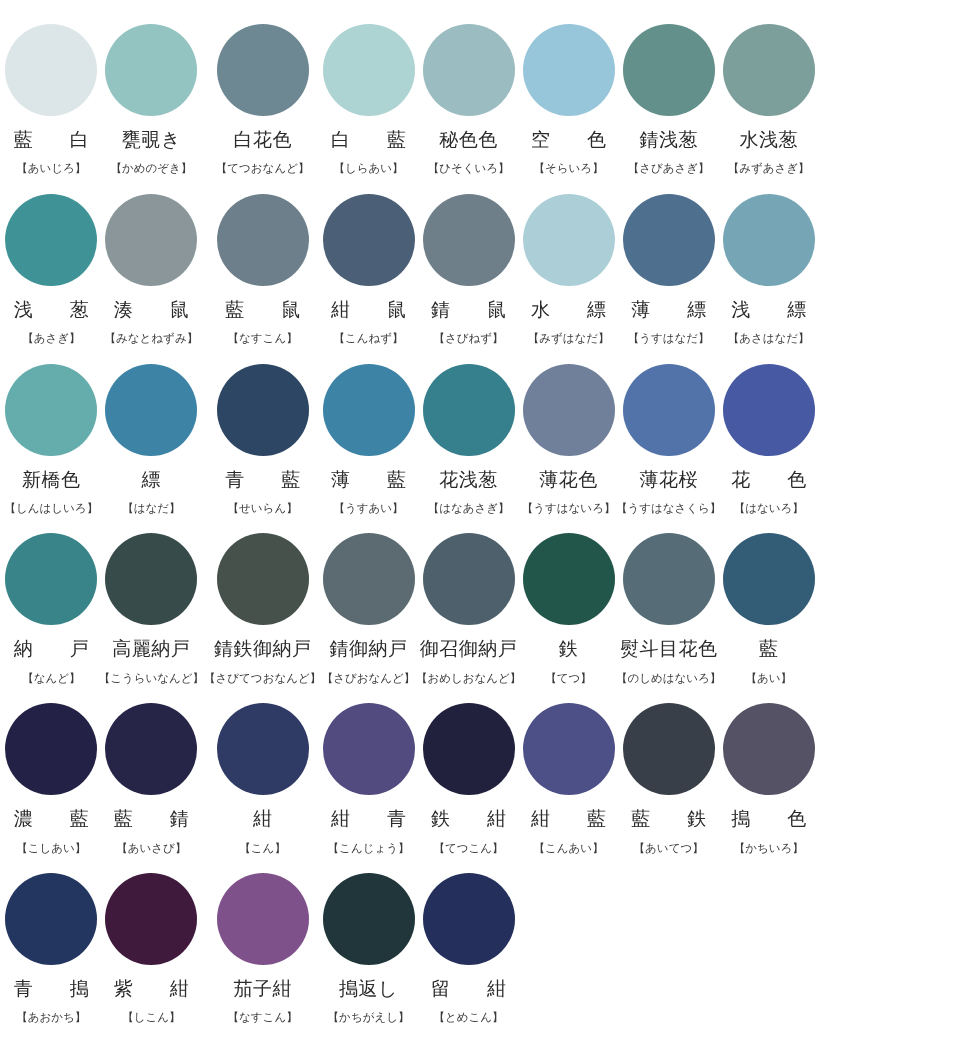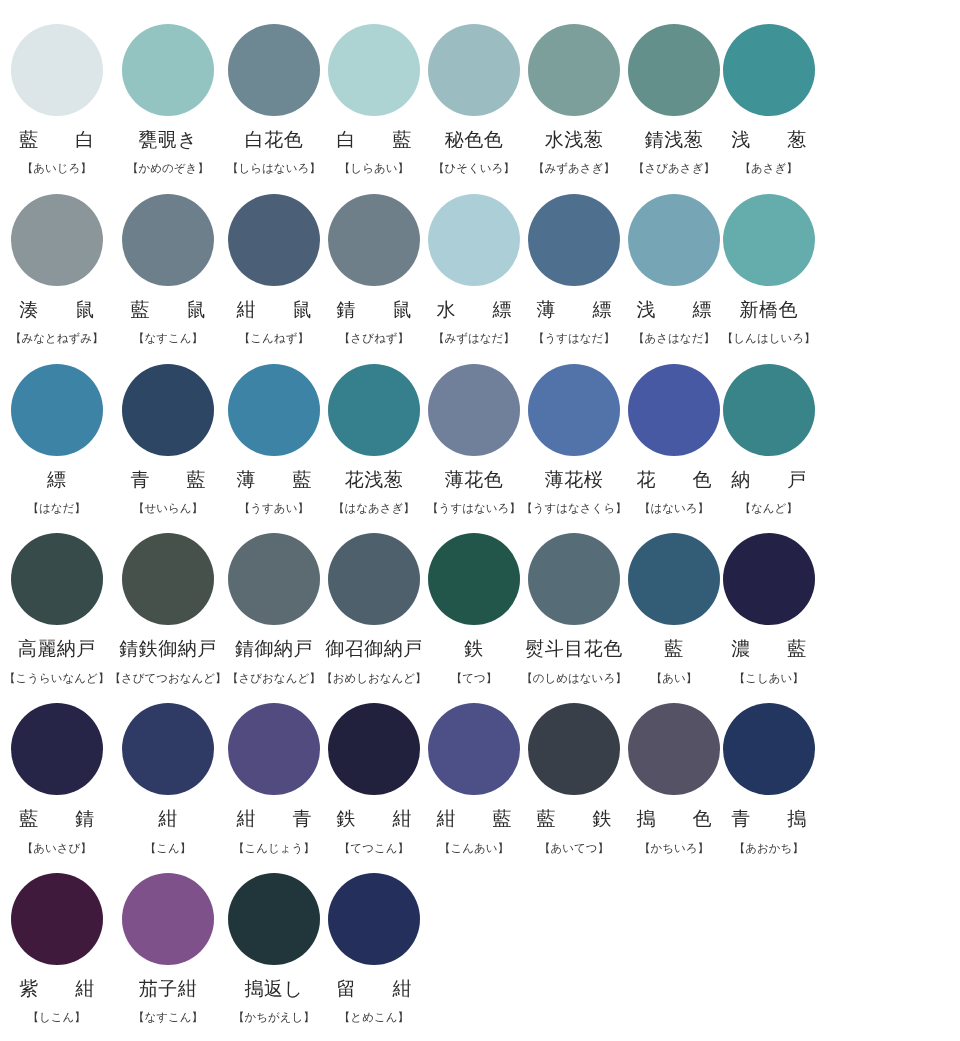--- a/index.html
+++ b/index.html
@@ -69,43 +69,48 @@
       <div class="swatch-kana">【あいじろ】</div>
     </div>
     <div class="swatch-cell">
       <div class="swatch-disc" style="background: rgb(147, 196, 193);"></div>
       <div class="swatch-kanji">甕覗き</div>
       <div class="swatch-kana">【かめのぞき】</div>
     </div>
     <div class="swatch-cell">
       <div class="swatch-disc" style="background: rgb(109, 135, 147);"></div>
       <div class="swatch-kanji">白花色</div>
-      <div class="swatch-kana">【しらはないろ】</div>
+      <div class="swatch-kana">【てつおなんど】</div>
     </div>
     <div class="swatch-cell">
       <div class="swatch-disc" style="background: rgb(174, 211, 211);"></div>
       <div class="swatch-kanji spaced">白　藍</div>
       <div class="swatch-kana">【しらあい】</div>
     </div>
     <div class="swatch-cell">
       <div class="swatch-disc" style="background: rgb(155, 188, 192);"></div>
       <div class="swatch-kanji">秘色色</div>
       <div class="swatch-kana">【ひそくいろ】</div>
     </div>
     <div class="swatch-cell">
+      <div class="swatch-disc" style="background: rgb(151, 198, 218);"></div>
+      <div class="swatch-kanji spaced">空　色</div>
+      <div class="swatch-kana">【そらいろ】</div>
+    </div>
+    <div class="swatch-cell">
+      <div class="swatch-disc" style="background: rgb(99, 144, 138);"></div>
+      <div class="swatch-kanji">錆浅葱</div>
+      <div class="swatch-kana">【さびあさぎ】</div>
+    </div>
+    <div class="swatch-cell">
       <div class="swatch-disc" style="background: rgb(125, 159, 155);"></div>
       <div class="swatch-kanji">水浅葱</div>
       <div class="swatch-kana">【みずあさぎ】</div>
     </div>
     <div class="swatch-cell">
-      <div class="swatch-disc" style="background: rgb(99, 144, 138);"></div>
-      <div class="swatch-kanji">錆浅葱</div>
-      <div class="swatch-kana">【さびあさぎ】</div>
-    </div>
-    <div class="swatch-cell">
       <div class="swatch-disc" style="background: rgb(63, 147, 151);"></div>
       <div class="swatch-kanji spaced">浅　葱</div>
       <div class="swatch-kana">【あさぎ】</div>
     </div>
     <div class="swatch-cell">
       <div class="swatch-disc" style="background: rgb(138, 150, 153);"></div>
       <div class="swatch-kanji spaced">湊　鼠</div>
       <div class="swatch-kana">【みなとねずみ】</div>
     </div>
     <div class="swatch-cell">

